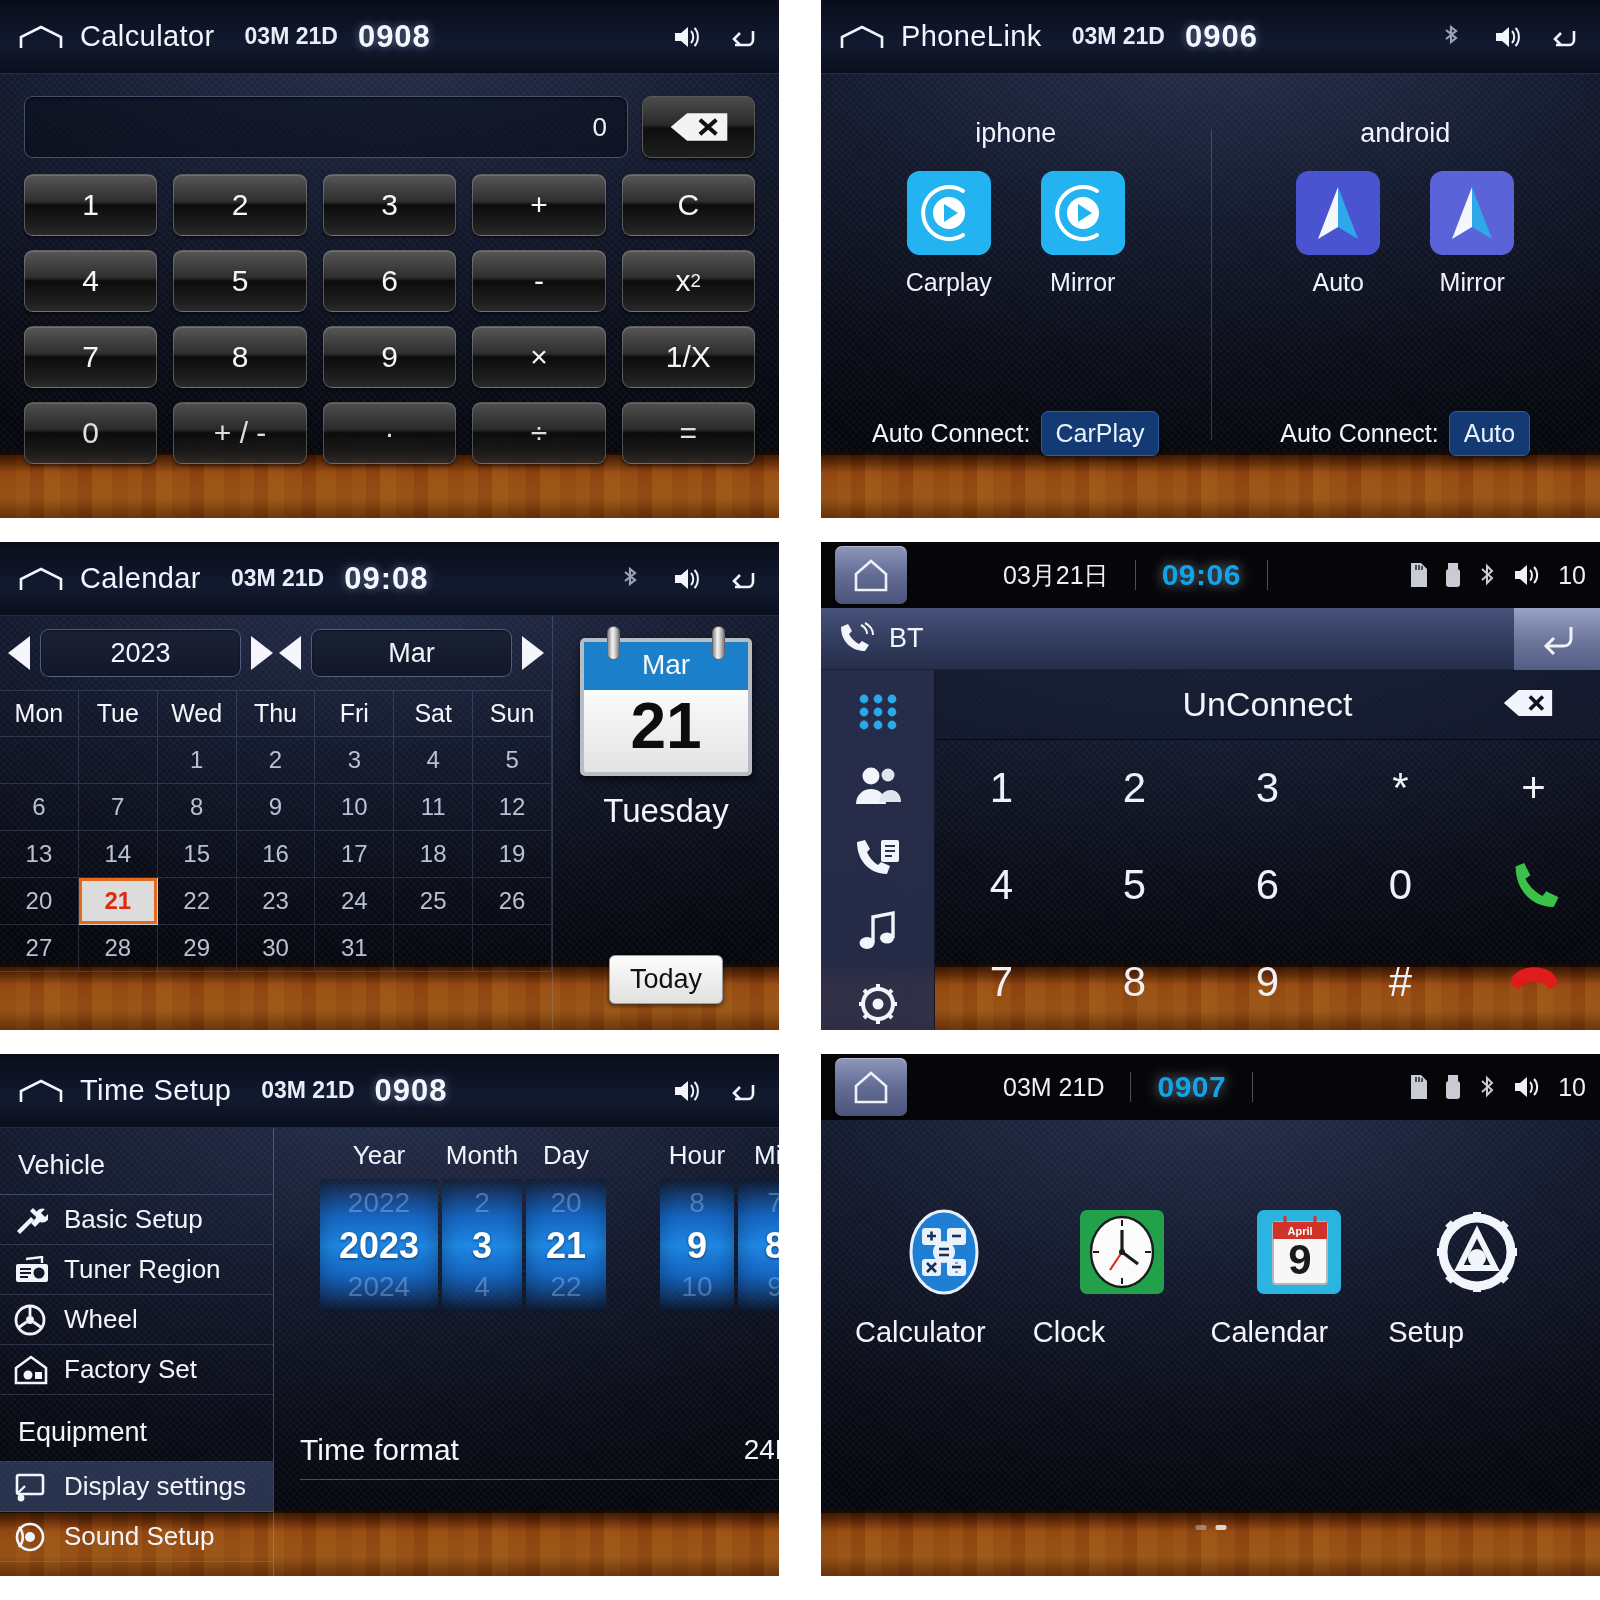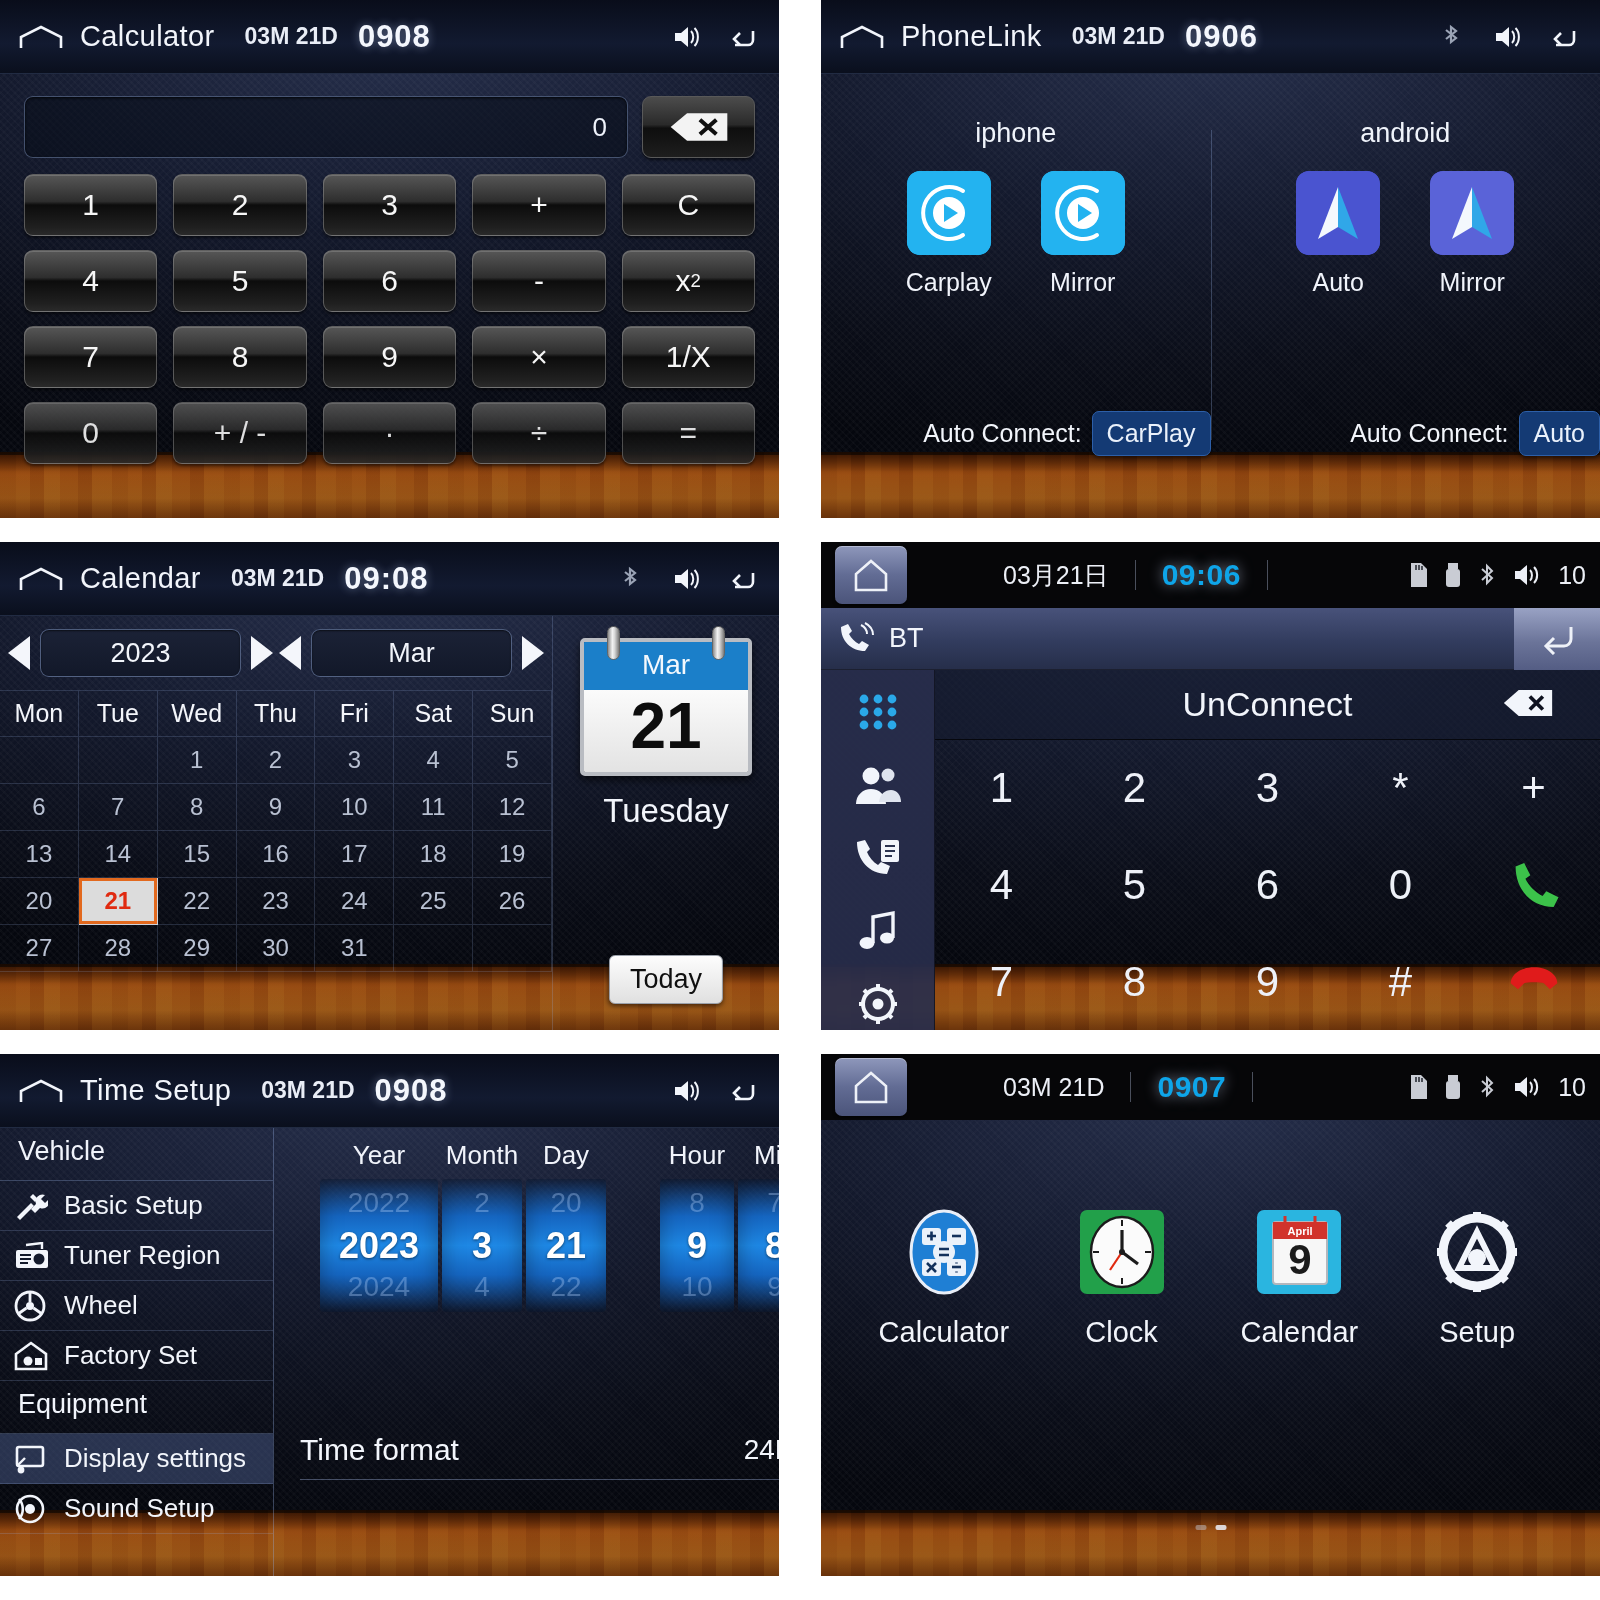--- a/index.html
+++ b/index.html
@@ -99,21 +99,21 @@
   .pl-divider { position:absolute; left:50%; top:56px; bottom:78px; width:1px; background:rgba(150,175,225,.30); }
   .pl-col { position:absolute; top:44px; width:50%; text-align:center; }
   .pl-col.left { left:0; } .pl-col.right { right:0; }
   .pl-os { color:#f0f4fb; font-size:27px; margin-bottom:22px; }
   .pl-apps { display:flex; justify-content:center; gap:44px; }
   .pl-app { width:90px; }
   .pl-tile { width:84px; height:84px; border-radius:13px; margin:0 auto; display:block; }
   .pl-tile.ios { background:#23b3f0; }
   .pl-tile.and { background:#4a54d0; }
   .pl-lbl { color:#f1f4fb; font-size:25px; margin-top:13px; }
-  .pl-auto { position:absolute; bottom:62px; width:50%; display:flex; align-items:center; justify-content:flex-end; gap:10px; }
+  .pl-auto { position:absolute; bottom:62px; width:50%; display:flex; align-items:center; justify-content:center; gap:10px; }
   .pl-auto.left { left:0; } .pl-auto.right { right:0; }
   .pl-auto-lbl { color:#f2f5fb; font-size:25px; }
   .pl-auto-val {
     background:#143a74; border:1px solid #2d5fa8; border-radius:7px;
     color:#eaf1fb; font-size:25px; padding:7px 14px;
     box-shadow:0 2px 4px rgba(0,0,0,.5);
   }
 
   
   .cal-body { position:relative; z-index:4; height:calc(100% - 74px); display:flex; }
@@ -204,21 +204,21 @@
   }
   .bt-numrow .txt { color:#f2f5fb; font-size:34px; }
   .bt-del { position:absolute; right:46px; top:50%; transform:translateY(-50%); }
   .bt-pad { flex:1; display:grid; grid-template-columns:repeat(5,1fr); grid-template-rows:repeat(3,1fr); }
   .bt-k { display:flex; align-items:center; justify-content:center; color:#eef1f8; font-size:42px; }
   .bt-k.call svg, .bt-k.end svg { width:54px; height:54px; }
 
   
   .ts-body { position:relative; z-index:4; height:calc(100% - 74px); display:flex; }
   .ts-side { width:274px; flex:none; border-right:1px solid rgba(150,175,225,.35); }
-  .ts-head { color:#f1f4fb; font-size:27px; padding:8px 0 13px 18px;
+  .ts-head { color:#f1f4fb; font-size:27px; padding:22px 0 13px 18px;
              border-bottom:1px solid rgba(150,175,225,.30); }
   .ts-item { display:flex; align-items:center; height:50px; padding-left:14px;
              border-bottom:1px solid rgba(150,175,225,.22); }
   .ts-item .ico { width:40px; height:32px; flex:none; display:flex; align-items:center; }
   .ts-item .lbl { color:#f2f5fb; font-size:26px; margin-left:10px; }
   .ts-item.sel { background:rgba(70,86,130,.55); }
   .ts-right { flex:1; position:relative; padding:0 26px; }
   .ts-cols { display:flex; align-items:flex-end; gap:4px; margin-top:12px;padding-left:20px; }
   .ts-col { text-align:center; }
   .ts-col .cap { color:#f1f4fb; font-size:26px; margin-bottom:8px; }
@@ -233,21 +233,21 @@
   .ts-fmt { position:absolute; left:26px; right:43px; bottom:96px;
             display:flex; align-items:center; justify-content:space-between;
             padding-bottom:12px; border-bottom:1px solid rgba(160,180,225,.40); }
   .ts-fmt .k { color:#f3f6fc; font-size:30px; }
   .ts-fmt .v { color:#f3f6fc; font-size:28px; }
 
   
   .hs-body { position:relative; z-index:4; height:calc(100% - 66px);
              display:flex; align-items:flex-start; justify-content:space-around;
              padding:86px 34px 0 34px; }
-  .hs-app { width:190px; text-align:center; }
+  .hs-app { width:190px; text-align:left; }
   .hs-icon { width:92px; height:92px; margin:0 auto; display:block; }
   .hs-lbl { color:#f2f5fb; font-size:29px; margin-top:18px; }
   .hs-dots { position:absolute; left:50%; transform:translateX(-50%); bottom:46px;
              display:flex; gap:9px; z-index:6; }
   .hs-dots i { width:11px; height:5px; border-radius:2px; background:rgba(200,208,225,.45); display:block; }
   .hs-dots i.on { background:rgba(235,240,250,.85); }
 </style>
 </head>
 <body>
 

